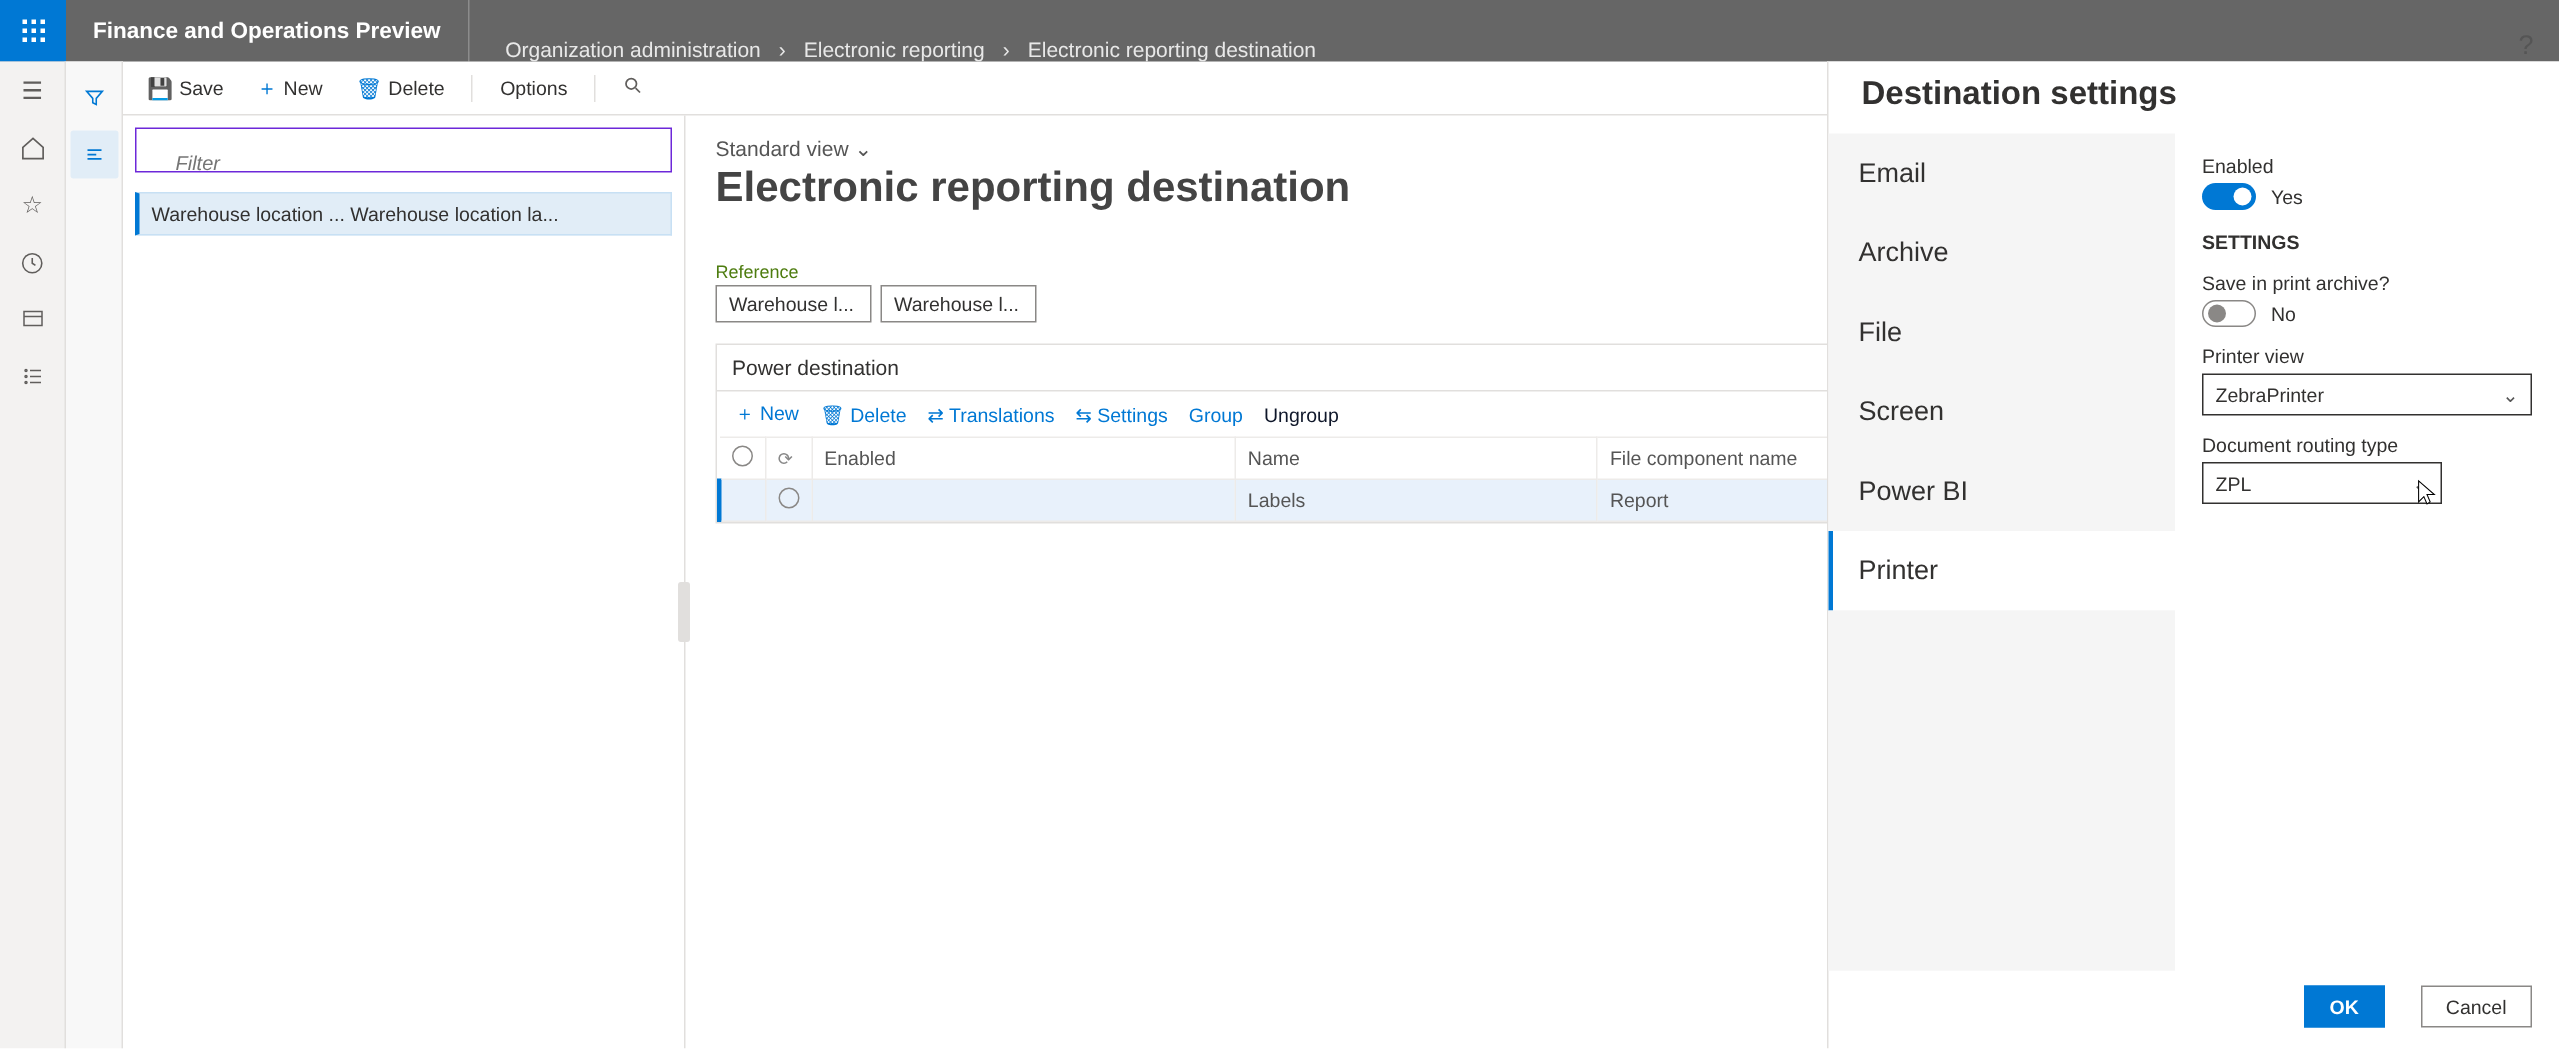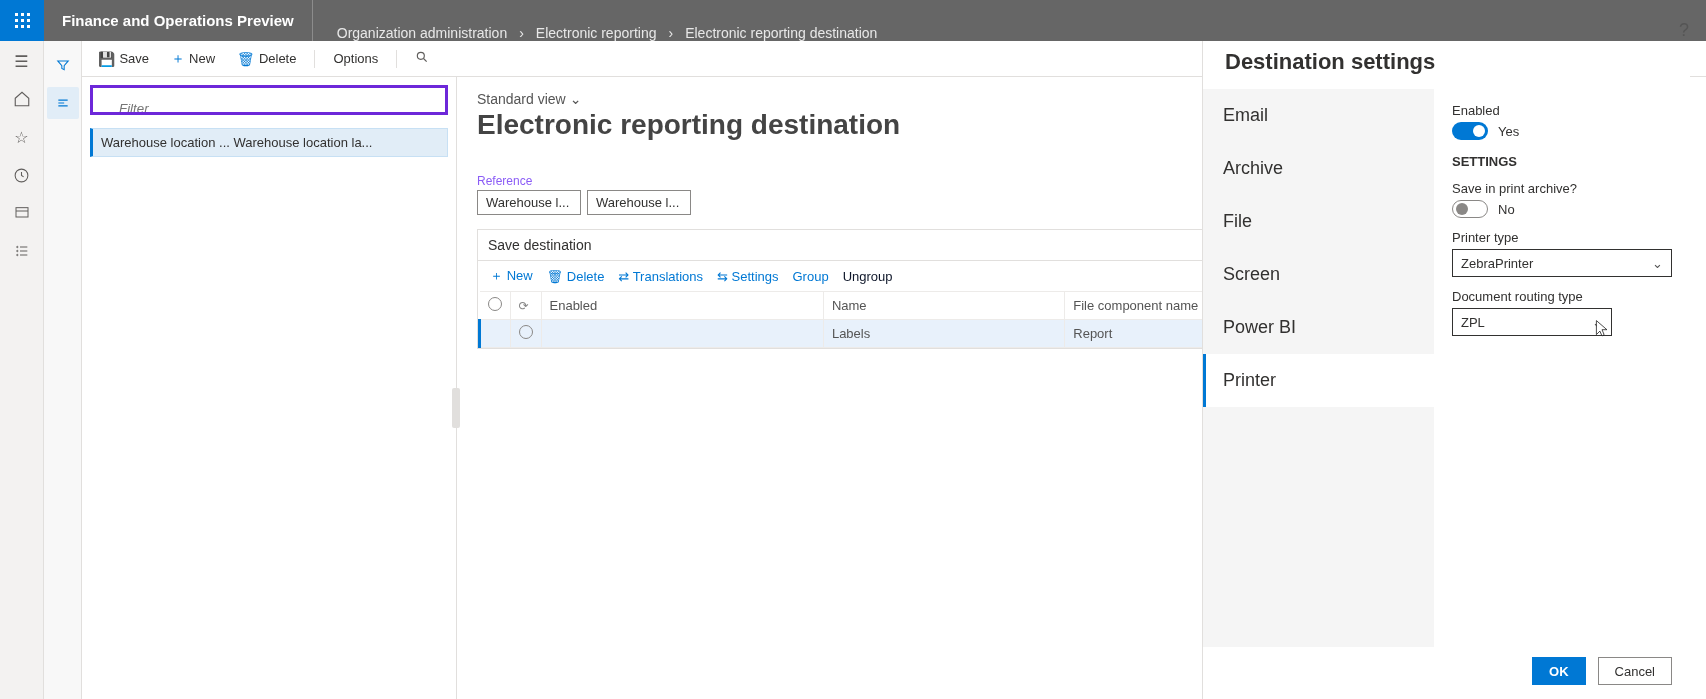--- a/index.html
+++ b/index.html
@@ -140,21 +140,21 @@
   }
   .left-pane {
     width: 375px;
     border-right: 1px solid #e1dfdd;
     padding: 8px;
     position: relative;
   }
   .filter-box {
     width: 100%;
     height: 30px;
-    border: 3px solid #6d28d9;
+    border: 1px solid #6d28d9;
     padding: 16px 6px 0 26px;
     font-style: italic;
     color: #6e6e6e;
     position: relative;
   }
   .filter-wrap { position: relative; margin-bottom: 12px; }
   .filter-search {
     position: absolute;
     left: 8px;
     top: 7px;
@@ -194,21 +194,21 @@
     gap: 4px;
   }
   .page-title {
     font-size: 28px;
     font-weight: 600;
     color: #444;
     margin: 2px 0 12px;
   }
   .field-label {
     font-size: 12px;
-    color: #8b5cf6;
+    color: #4d7c0f;
     margin-bottom: 2px;
     margin-top: 33px;
   }
   .ref-row { display: flex; gap: 6px; margin-bottom: 14px; }
   .ref-box {
     border: 1px solid #8a8886;
     padding: 4px 8px;
     width: 104px;
     white-space: nowrap;
     overflow: hidden;
@@ -251,21 +251,21 @@
   .grid tr.selected td { background: #e8f1fb; }
   .grid td.rowmark { border-left: 3px solid #0078d4; background: #e8f1fb; width: 6px; padding: 0; }
   .radio-circle {
     width: 14px; height: 14px; border: 1px solid #8a8886; border-radius: 50%; display: inline-block;
   }
   .refresh-icon { font-size: 12px; color: #888; }
 
   
   .panel {
     position: absolute;
-    right: 16px;
+    right: 0;
     top: 0;
     width: 488px;
     height: 100%;
     background: #fff;
     border-left: 1px solid #e1dfdd;
     display: flex;
     flex-direction: column;
   }
   .panel-title {
     font-size: 22px;
@@ -330,21 +330,21 @@
     justify-content: space-between;
     padding: 0 8px;
     margin-top: 2px;
     font-size: 13px;
   }
   .dropdown .chev { color: #555; }
   .panel-footer {
     padding: 10px 18px 14px;
     display: flex;
     justify-content: flex-end;
-    gap: 12px;
+    gap: 24px;
   }
   .btn {
     height: 28px;
     padding: 0 16px;
     border: 1px solid #8a8886;
     background: #fff;
     font-size: 13px;
     display: flex;
     align-items: center;
   }
@@ -489,21 +489,21 @@
         </div>
         <div class="page-title">Electronic reporting destination</div>
 
         <div class="field-label">Reference</div>
         <div class="ref-row">
           <div class="ref-box">Warehouse l...</div>
           <div class="ref-box">Warehouse l...</div>
         </div>
 
         <div class="section">
-          <div class="section-header">Save destination</div>
+          <div class="section-header">Power destination</div>
           <div class="grid-toolbar">
             <span><span>＋</span> <span>New</span></span>
             <span><span>🗑</span> <span>Delete</span></span>
             <span><span>⇄</span> <span>Translations</span></span>
             <span><span>⇆</span> <span>Settings</span></span>
             <span>Group</span>
             <span class="disabled">Ungroup</span>
           </div>
           <table class="grid">
             <tbody>
@@ -553,21 +553,21 @@
         <div class="settings-hdr">SETTINGS</div>
 
         <div class="form-label">Save in print archive?</div>
         <div class="toggle-row">
           <div class="toggle off">
               <div class="knob"></div>
             </div>
           <span>No</span>
         </div>
 
-        <div class="form-label">Printer type</div>
+        <div class="form-label">Printer view</div>
         <div class="dropdown">
           <span>ZebraPrinter</span>
           <span class="chev">⌄</span>
         </div>
 
         <div class="form-label">Document routing type</div>
         <div class="dropdown" style="width:160px; position:relative;">
           <span>ZPL</span>
           <span class="chev">⌄</span>
           <svg class="cursor" style="left:142px; top:10px;" viewBox="0 0 20 28">

